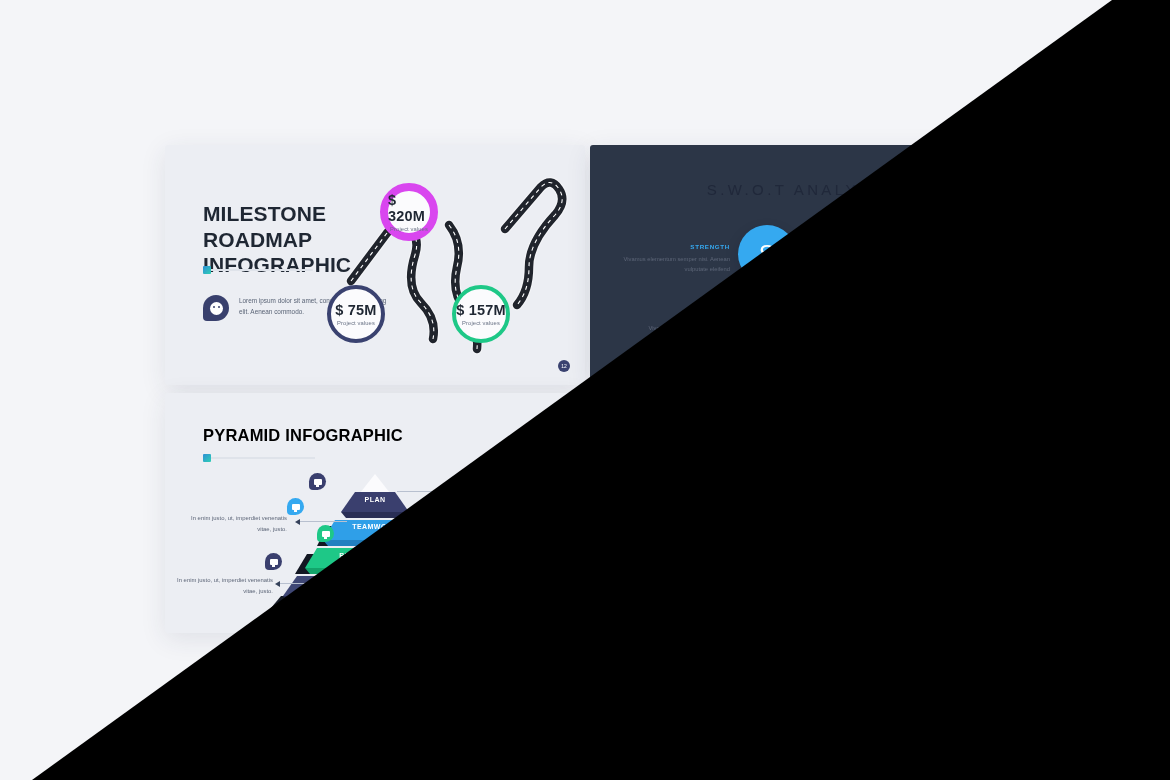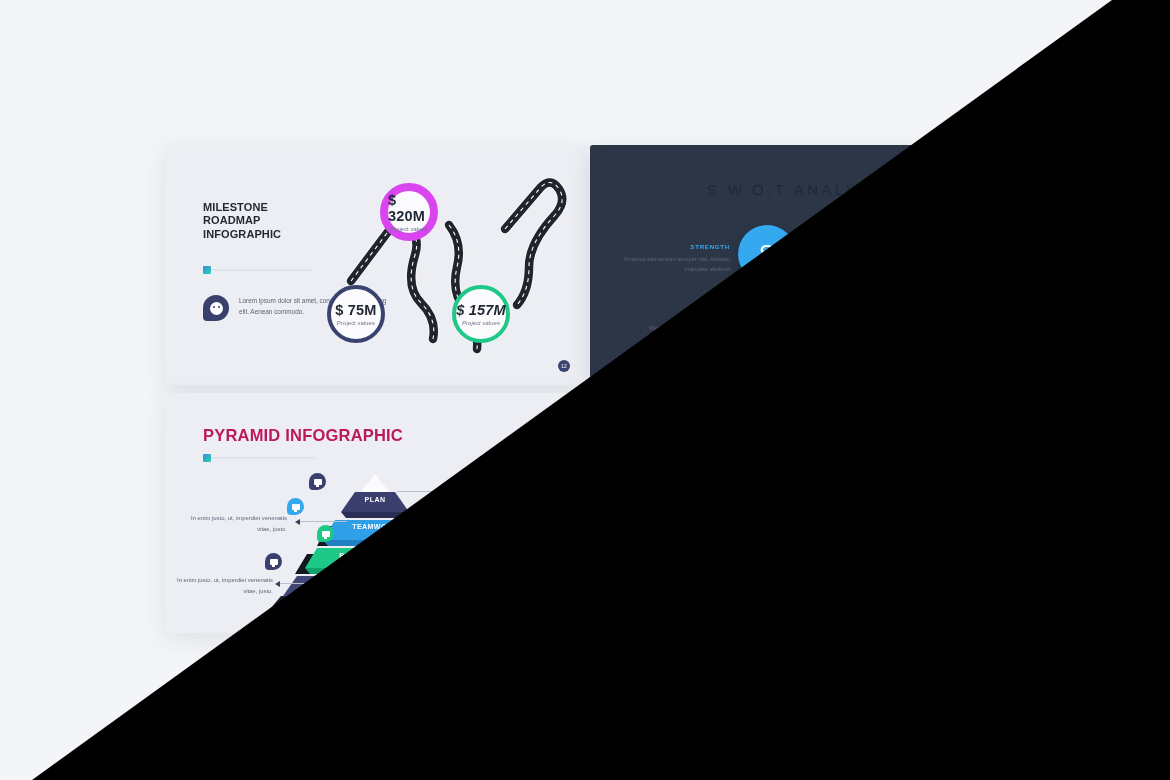--- a/index.html
+++ b/index.html
@@ -22,21 +22,21 @@
   .slide.dark.deep{background:#283244;}
 
   .s1{left:165px;top:145px;width:420px;height:240px;}
   .s2{left:590px;top:145px;width:420px;height:240px;}
   .s3{left:165px;top:393px;width:420px;height:240px;}
   .s4{left:590px;top:393px;width:420px;height:240px;}
 
   
   .ms-title{
     position:absolute;left:38px;top:56px;
-    font-size:11px;font-weight:bold;line-height:1.22;letter-spacing:.1px;
+    font-size:21px;font-weight:bold;line-height:1.22;letter-spacing:.1px;
   }
   .ms-title.onlight{color:#1f2733;}
   .ms-title.ondark{color:#ffffff;}
 
   .rule{
     position:absolute;left:38px;top:124px;width:110px;height:2px;
     background:#dfe3ea;border-radius:2px;
   }
   .rule.ondark{background:#3d4a60;}
   .rule .knob{
@@ -76,21 +76,21 @@
   .bub .cap{font-size:5.8px;margin-top:2px;letter-spacing:.1px;}
   .slide.light .bub{background:#fbfbfd;}
   .slide.light .bub .amt{color:#1f2733;}
   .slide.light .bub .cap{color:#6a7386;}
   .slide.dark .bub{background:#222a38;}
   .slide.dark .bub .amt{color:#fff;}
   .slide.dark .bub .cap{color:#aab3c4;}
 
   .bub-320{width:58px;height:58px;border:8px solid #d946ef;left:215px;top:38px;}
   .bub-75 {width:58px;height:58px;border:4px solid #3a4270;left:162px;top:140px;}
-  .bub-157{width:58px;height:58px;border:4px solid #1ec887;left:287px;top:140px;font-style:italic;}
+  .bub-157{width:58px;height:58px;border:4px solid #1ec887;left:287px;top:140px;}
 
   .pagebadge{
     position:absolute;right:15px;bottom:13px;width:12px;height:12px;border-radius:50%;
     background:#3a4270;color:#fff;font-size:5px;
     display:flex;align-items:center;justify-content:center;
   }
   .slide.dark .pagebadge{background:#3b4268;}
 
   
   .swot-title{
@@ -119,21 +119,21 @@
   .sb-weakness   {left:53px; top:167px; color:#4d5ea8;}
   .sb-weakness .txt{color:#5d6678;}
   .sb-threats    {left:306px;top:98px;  color:#8e96ad;}
   .sb-threats .txt{color:#c3cada;}
   .sb-opportunities{left:245px;top:167px;color:#ffb13d;}
   .sb-opportunities .txt{color:#c3cada;}
 
   
   .py-title{
     position:absolute;left:38px;top:33px;font-size:16.5px;font-weight:bold;
-    color:#be185d;letter-spacing:.2px;
+    color:#000000;letter-spacing:.2px;
   }
   .py-rule{position:absolute;left:38px;top:64px;width:112px;height:1.6px;background:#dfe3ea;}
   .py-rule .knob{position:absolute;left:0;top:-3px;width:8px;height:8px;border-radius:1px;
     background:linear-gradient(135deg,#2f8fd6,#2fd0b5);}
 
   .pyramid{position:absolute;left:90px;top:75px;width:240px;height:145px;}
 
   .py-tier-label{
     position:absolute;color:#fff;font-size:7px;font-weight:bold;letter-spacing:.45px;
     text-align:center;white-space:nowrap;

